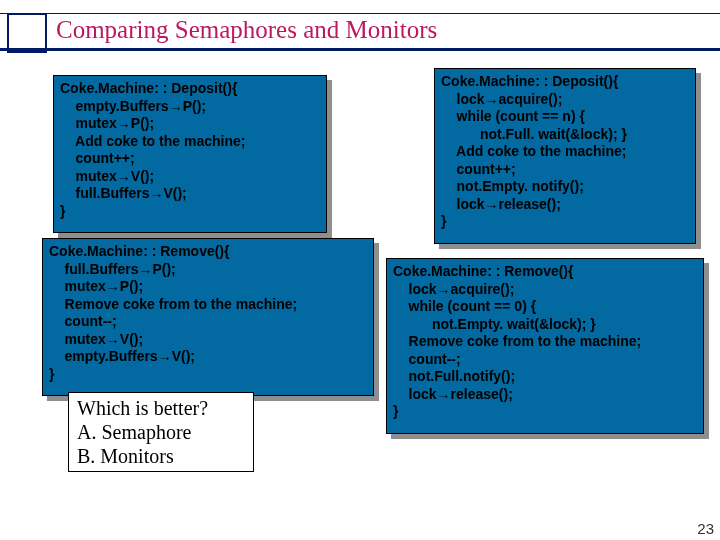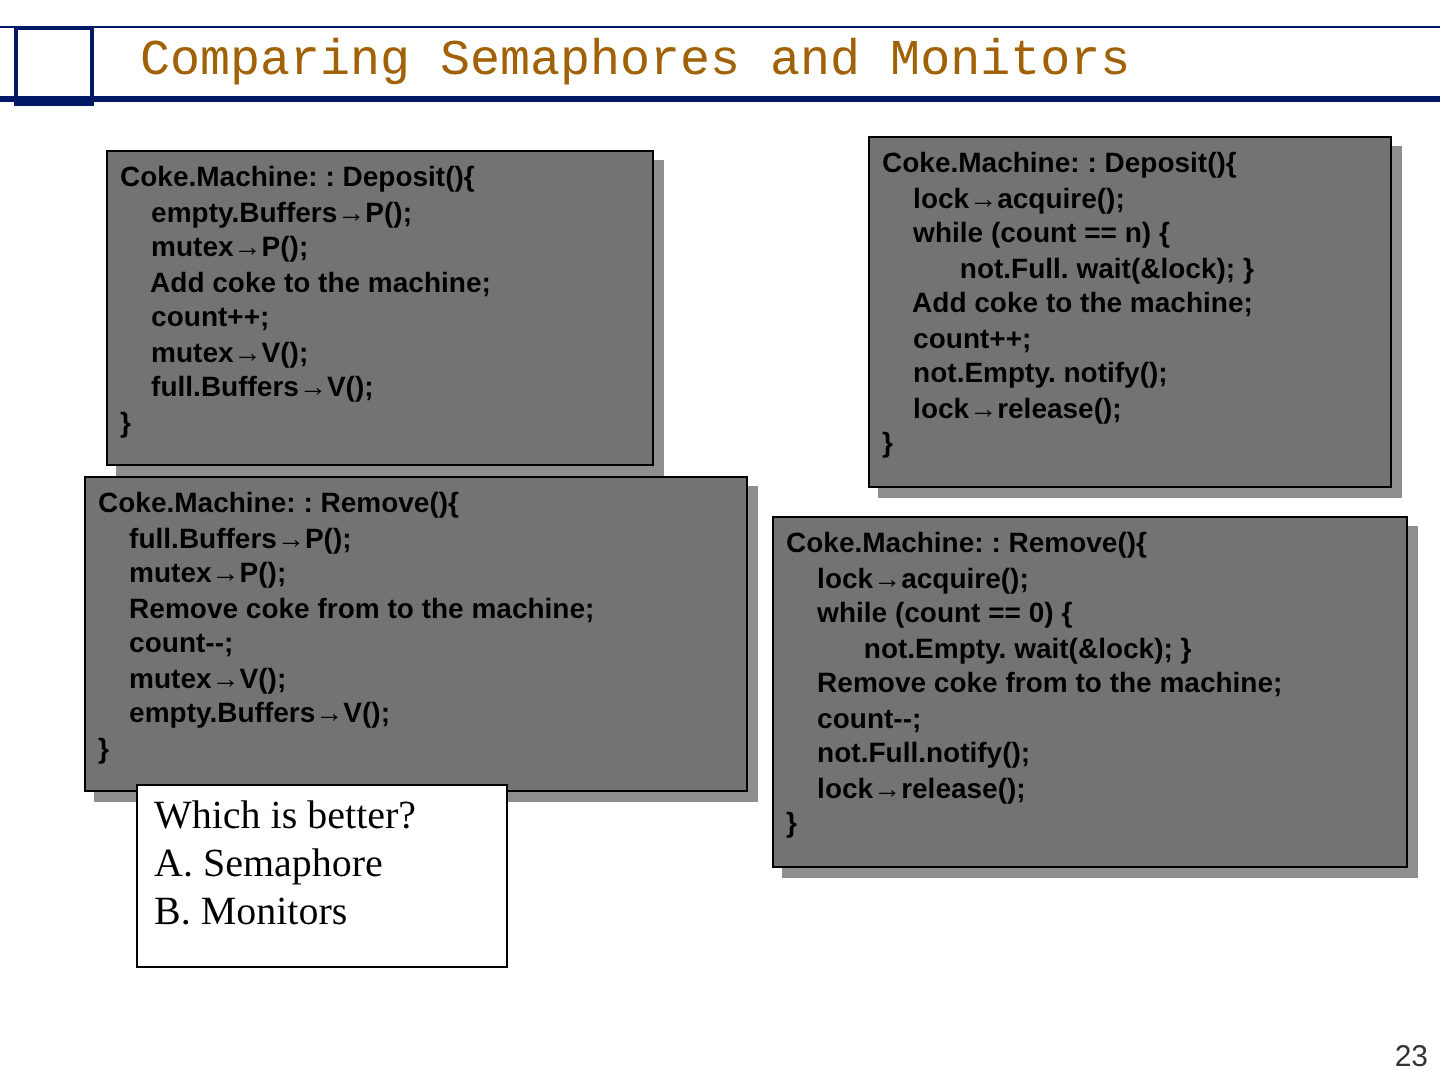--- a/index.html
+++ b/index.html
@@ -35,31 +35,30 @@
     width: 36px;
     height: 36px;
     border: 2px solid #001a66;
     background: #fff;
   }
   .title {
     position: absolute;
     left: 56px;
     top: 16px;
     font-size: 25px;
-    color: #a16207;
-    font-family: Liberation Mono, monospace;
-    margin-left: 14px;
+    color: #be185d;
+    font-family: Liberation Serif, serif;
   }
   .codebox-shadow {
     position: absolute;
     background: #8e8e8e;
   }
   .codebox {
     position: absolute;
-    background: #737373;
+    background: #0369a1;
     border: 1px solid #000;
     font-family: "Trebuchet MS","Verdana",sans-serif;
     font-size: 14px;
     font-weight: bold;
     line-height: 1.25;
     color: #000;
     white-space: pre;
     padding: 4px 6px;
     box-sizing: border-box;
   }
@@ -125,17 +124,17 @@
 <div class="codebox" style="left:386px; top:258px; width:318px; height:176px;">Coke.Machine: : Remove(){
     lock→acquire();
     while (count == 0) {
           not.Empty. wait(&amp;lock); }
     Remove coke from to the machine;
     count--;
     not.Full.notify();
     lock→release();
 }</div>
 
-<div class="questionbox" style="left:68px; top:392px; width:186px; height:92px; white-space:pre;">Which is better?
+<div class="questionbox" style="left:68px; top:392px; width:186px; height:80px; white-space:pre;">Which is better?
 A. Semaphore
 B. Monitors</div>
 
 <div class="pagenum">23</div>
 
 </body></html>

